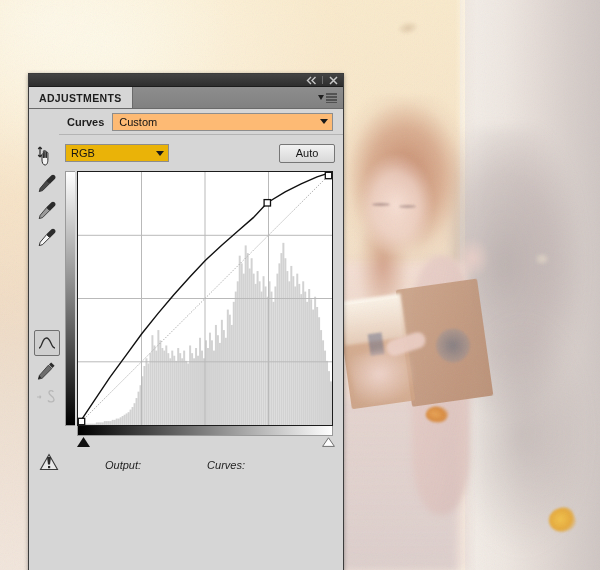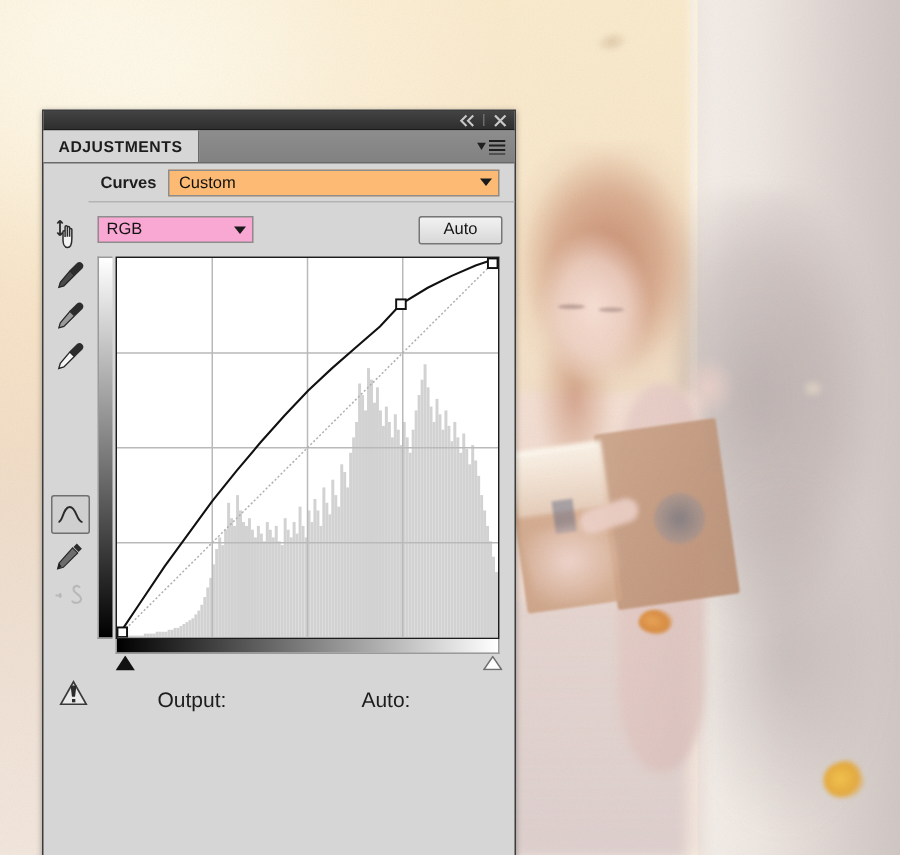--- a/index.html
+++ b/index.html
@@ -233,21 +233,21 @@
   }
   .tool.boxed { border: 1px solid #6f6f6f; background: #cfcfcf; border-radius: 2px; }
   .tool.spacer { height: 78px; }
   .tool.disabled { opacity: 0.38; }
 
   .graphcol { flex: 1; padding-right: 8px; }
   .chanrow {
     display: flex; align-items: center; gap: 8px; height: 24px; margin-bottom: 6px;
   }
   .chan-select {
-    width: 104px; height: 18px; background:#f9a8d4; border:1px solid #8d8d8d;
+    width: 104px; height: 18px; background:#eab308; border:1px solid #8d8d8d;
     display:flex; align-items:center; justify-content:space-between;
     padding: 0 4px 0 5px; font-size: 11px;
   }
   .auto-btn {
     margin-left: auto; width: 56px; height: 19px;
     background: linear-gradient(to bottom,#f2f2f2,#d8d8d8);
     border: 1px solid #767676; border-radius: 2px;
     display:flex; align-items:center; justify-content:center;
     font-size: 11px; color:#151515;
   }
@@ -267,21 +267,21 @@
   .hgrad {
     margin-left: 12px; width: 256px; height: 10px;
     background: linear-gradient(to right,#000000,#ffffff);
     border: 1px solid #9a9a9a; border-top: none;
   }
   .sliderrow { margin-left: 12px; width: 258px; height: 12px; position: relative; }
   .tri-black-wrap { position:absolute; left:0px; top:1px; }
   .tri-white-wrap { position:absolute; right:0px; top:1px; }
 
   .iorow {
-    display: flex; gap: 58px; padding: 10px 0 0 40px; font-size: 14px; color:#1d1d1d;
+    display: flex; gap: 34px; padding: 10px 0 0 40px; font-size: 11px; color:#1d1d1d;font-style:italic;
   }
   .io-item { display: flex; align-items: center; gap: 4px; }
   .io-val { min-width: 28px; height: 14px; }
 
   
   .warnrow { position: absolute; left: 10px; top: 378px; }
 
   
   .btnbar {
     position: absolute; left: 0; bottom: 0; width: 100%; height: 28px;
@@ -615,21 +615,21 @@
             </svg>
           </div>
         </div>
 
         <div class="iorow">
           <div class="io-item">
             <span>Output:</span>
             <span class="io-val"></span>
           </div>
           <div class="io-item">
-            <span>Auto:</span>
+            <span>Curves:</span>
             <span class="io-val"></span>
           </div>
         </div>
       </div>
     </div>
 
     <div class="warnrow">
       <svg width="20" height="20" viewBox="0 0 20 20">
         <path d="M10,2.5 L18.5,17.5 L1.5,17.5 Z" fill="#e9e9e9" stroke="#3a3a3a" stroke-width="1.1"></path>
         <path d="M8,5 L12,5 L11,12.5 L9,12.5 Z" fill="#2c2c2c"></path>

